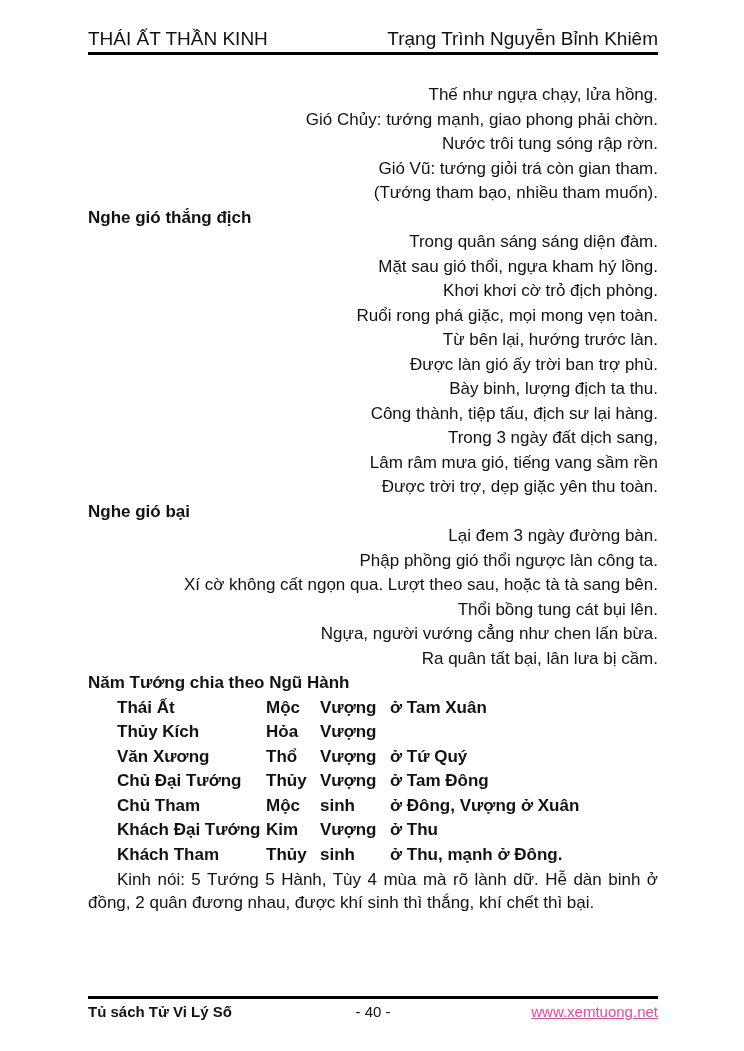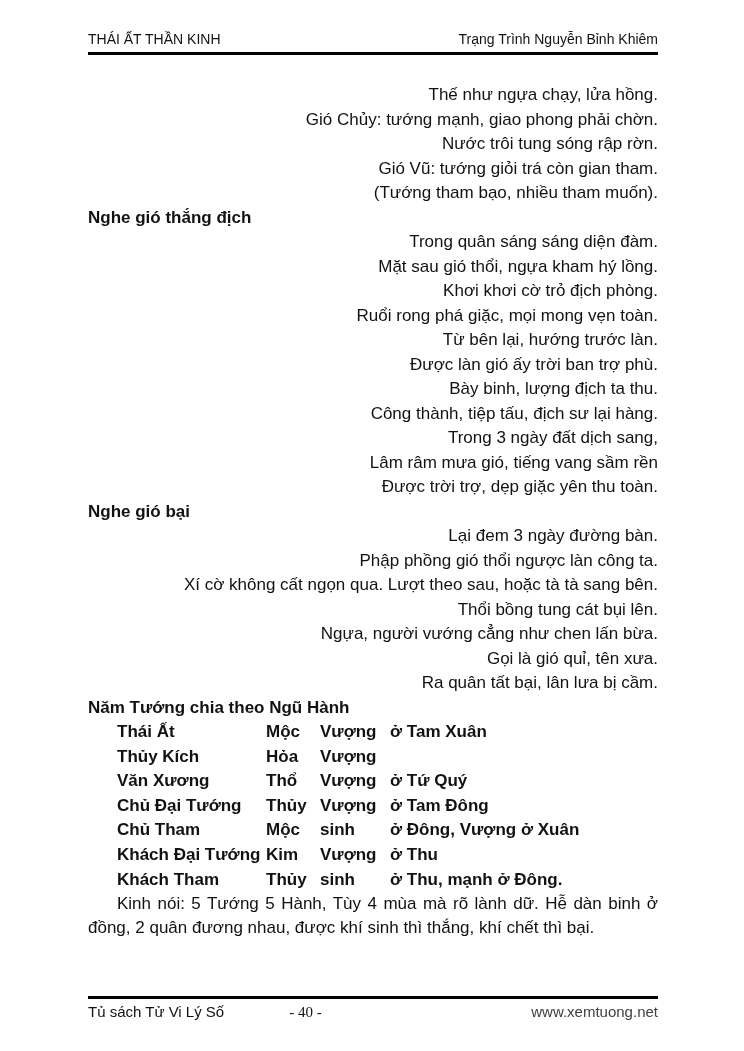--- a/index.html
+++ b/index.html
@@ -19,21 +19,21 @@
     width: 570px;
     height: 1051px;
   }
   .header {
     display: flex;
     justify-content: space-between;
     align-items: flex-end;
     padding-top: 30px;
     padding-bottom: 4px;
     border-bottom: 3px solid #000;
-    font-size: 14px;
+    font-size: 19px;
     line-height: 18px;
   }
   .doc-body {
     margin-top: 28px;
     font-size: 17px;
   }
   .line {
     line-height: 24.5px;
     white-space: nowrap;
   }
@@ -56,25 +56,26 @@
     position: absolute;
     left: 0;
     top: 996px;
     width: 570px;
     border-top: 3px solid #000;
     padding-top: 4px;
     display: flex;
     font-size: 15px;
     line-height: 18px;
   }
-  .footer .f-left  { flex: 1.2; text-align: left; }
-  .footer .f-center{ flex: 1;   text-align: left; font-family: Liberation Serif, serif; }
+  .footer .f-left  { flex: 1.2; text-align: left; font-weight: bold; }
+  .footer .f-center{ flex: 1;   text-align: center; }
   .footer .f-right { flex: 1.2; text-align: right; }
   .footer a.site {
-    color: #404040;
+    color: #ec4899;
+    text-decoration: underline;
     cursor: pointer;
   }
 </style>
 </head>
 <body>
 
 <div class="page">
 
   <div class="header">
     <span>THÁI ẤT THẦN KINH</span>
@@ -98,21 +99,20 @@
       <div class="line verse">Công thành, tiệp tấu, địch sư lại hàng.</div>
       <div class="line verse">Trong 3 ngày đất dịch sang,</div>
       <div class="line verse">Lâm râm mưa gió, tiếng vang sầm rền</div>
       <div class="line verse">Được trời trợ, dẹp giặc yên thu toàn.</div>
       <div class="line heading">Nghe gió bại</div>
       <div class="line verse">Lại đem 3 ngày đường bàn.</div>
       <div class="line verse">Phập phồng gió thổi ngược làn công ta.</div>
       <div class="line verse">Xí cờ không cất ngọn qua. Lượt theo sau, hoặc tà tà sang bên.</div>
       <div class="line verse">Thổi bồng tung cát bụi lên.</div>
       <div class="line verse">Ngựa, người vướng cẳng như chen lấn bừa.</div>
-      <div class="line verse">Gọi là gió quỉ, tên xưa.</div>
       <div class="line verse">Ra quân tất bại, lân lưa bị cầm.</div>
       <div class="line heading">Năm Tướng chia theo Ngũ Hành</div>
       <div class="trow">
         <span>Thái Ất</span>
         <span>Mộc</span>
         <span>Vượng</span>
         <span>ở Tam Xuân</span>
       </div>
       <div class="trow">
         <span>Thủy Kích</span>

